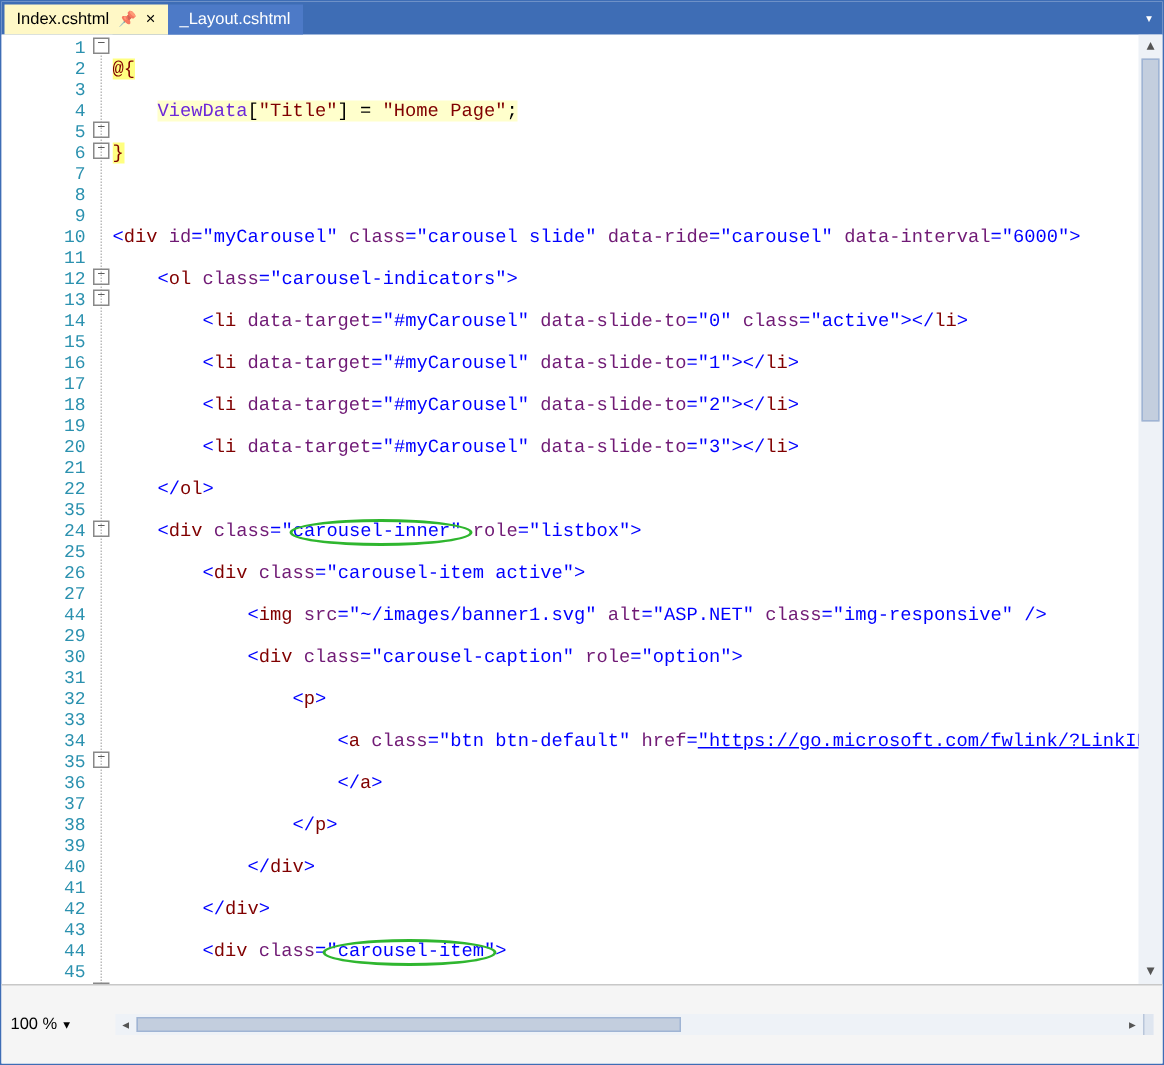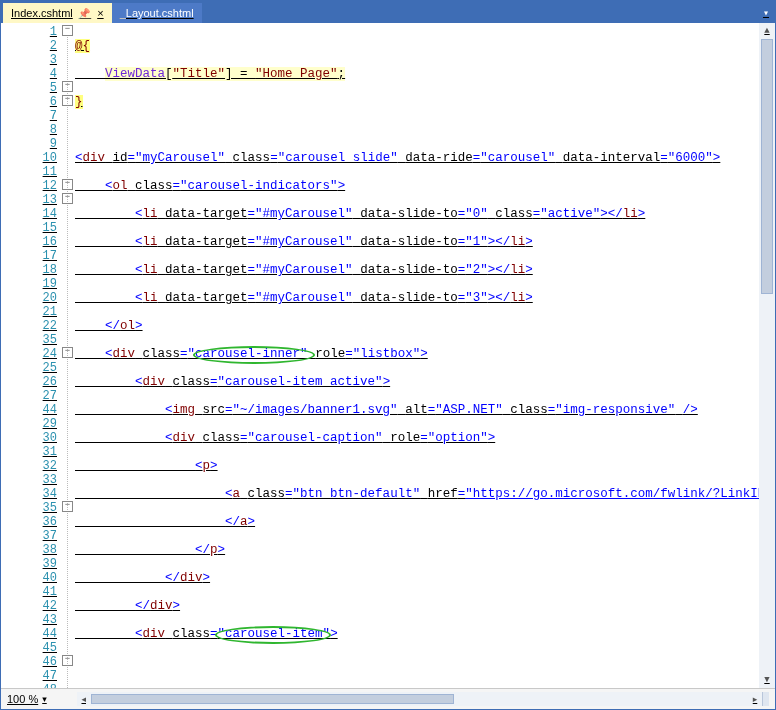--- a/index.html
+++ b/index.html
@@ -15,21 +15,20 @@
   }
   .window {
     width: 776px;
     height: 710px;
     border: 1px solid #3e6db5;
     box-sizing: border-box;
     background: #fff;
     display: flex;
     flex-direction: column;
     position: relative;
-    text-decoration: underline;
   }
   
   .tabstrip {
     height: 22px;
     background: linear-gradient(#3e6db5, #3e6db5);
     display: flex;
     align-items: flex-end;
     padding-left: 2px;
     flex-shrink: 0;
   }
@@ -117,21 +116,21 @@
     flex: 1;
     padding-top: 2px;
     white-space: pre;
     overflow: hidden;
     position: relative;
   }
   .ln { height: 14px; position: relative; }
   
   .c-tag   { color: #800000; }   
   .c-punc  { color: #0000ff; }   
-  .c-attr  { color: #000000; }   
+  .c-attr  { color: #701a75; }   
   .c-str   { color: #0000ff; }   
   .c-text  { color: #6d28d9; }
   .c-url   { color: #0000ff; text-decoration: underline; }
   .c-mark  { background: #ffff80; }
   .c-mark2 { background: #ffffcc; }
   .circle {
     position: absolute;
     border: 2px solid #2fb62f;
     border-radius: 50% / 50%;
     height: 14px;
@@ -164,21 +163,21 @@
     top: 0; height: 40%;
     background: #c3cede;
     border: 1px solid #9fb4d4;
   }
   .status {
     height: 20px;
     border-top: 1px solid #c8c8c8;
     background: #f5f5f5;
     display: flex;
     align-items: center;
-    padding: 0 6px;
+    padding: 16px 6px;
     font-size: 11px;
     font-family: "Segoe UI", sans-serif;
     flex-shrink: 0;
   }
   .status .sep { margin-left: 4px; font-size: 9px; cursor: pointer; }
   .hscroll {
     flex: 1;
     height: 14px;
     margin-left: 30px;
     background: #eef2f7;

